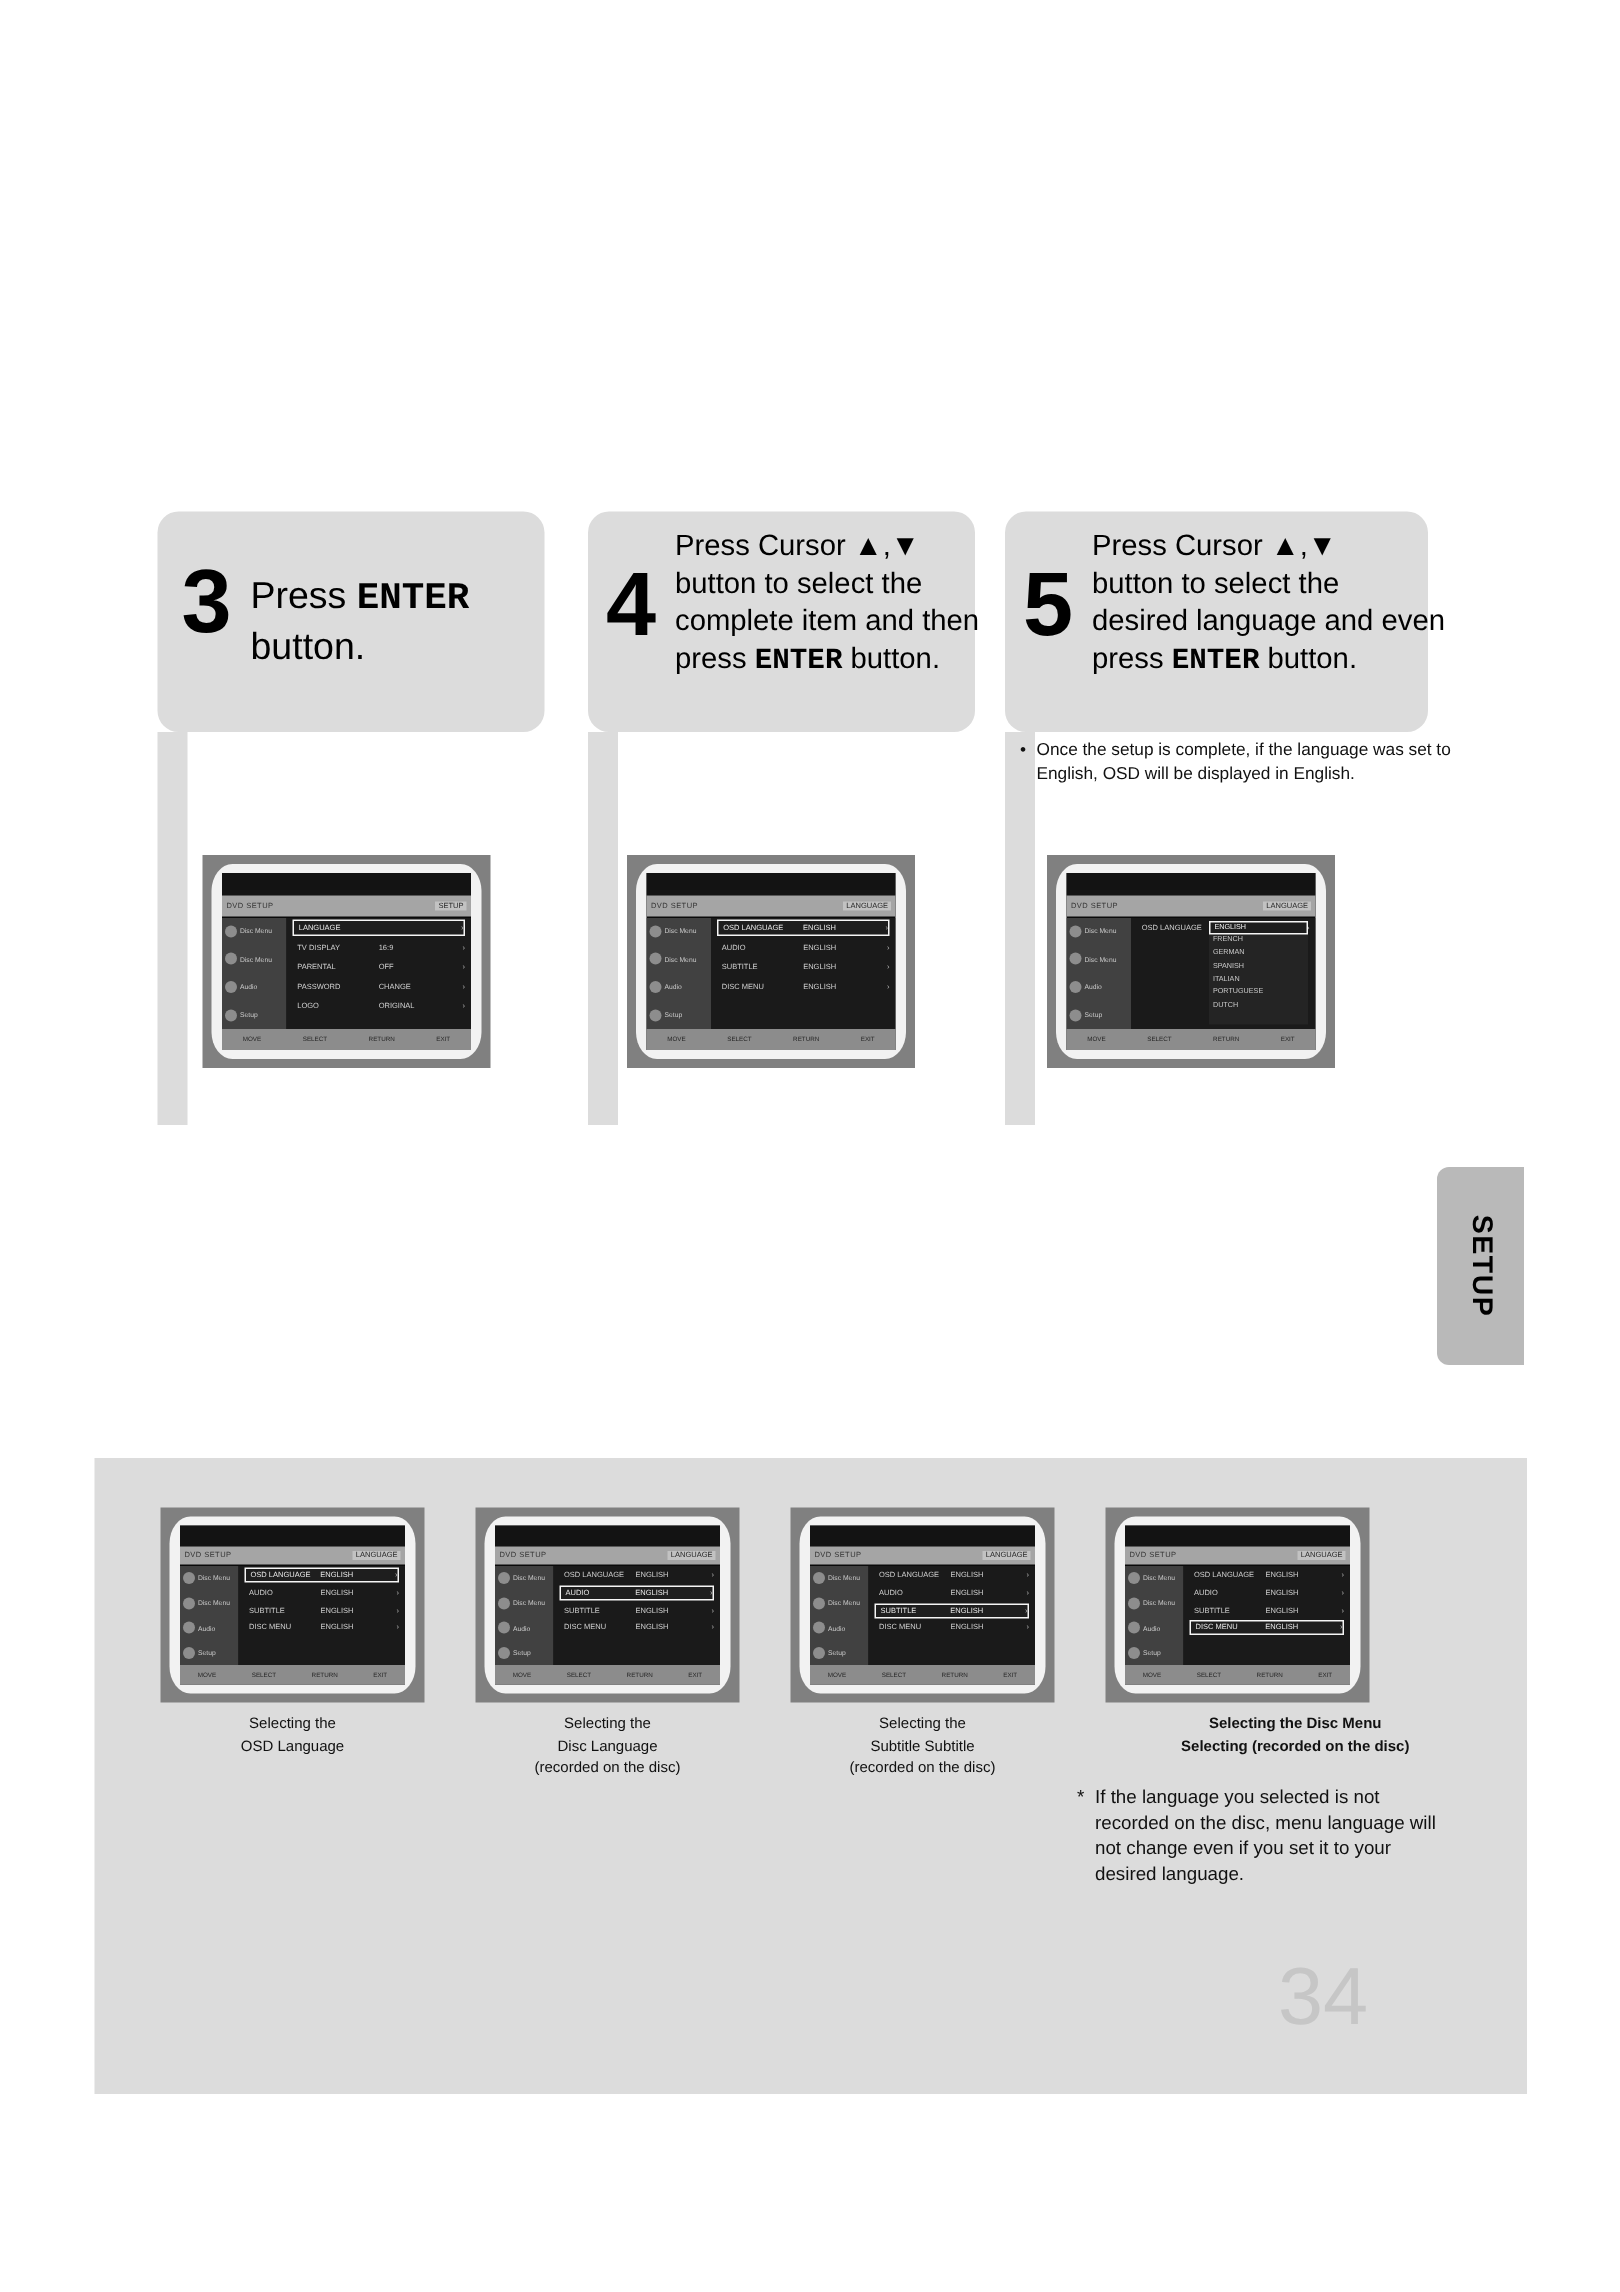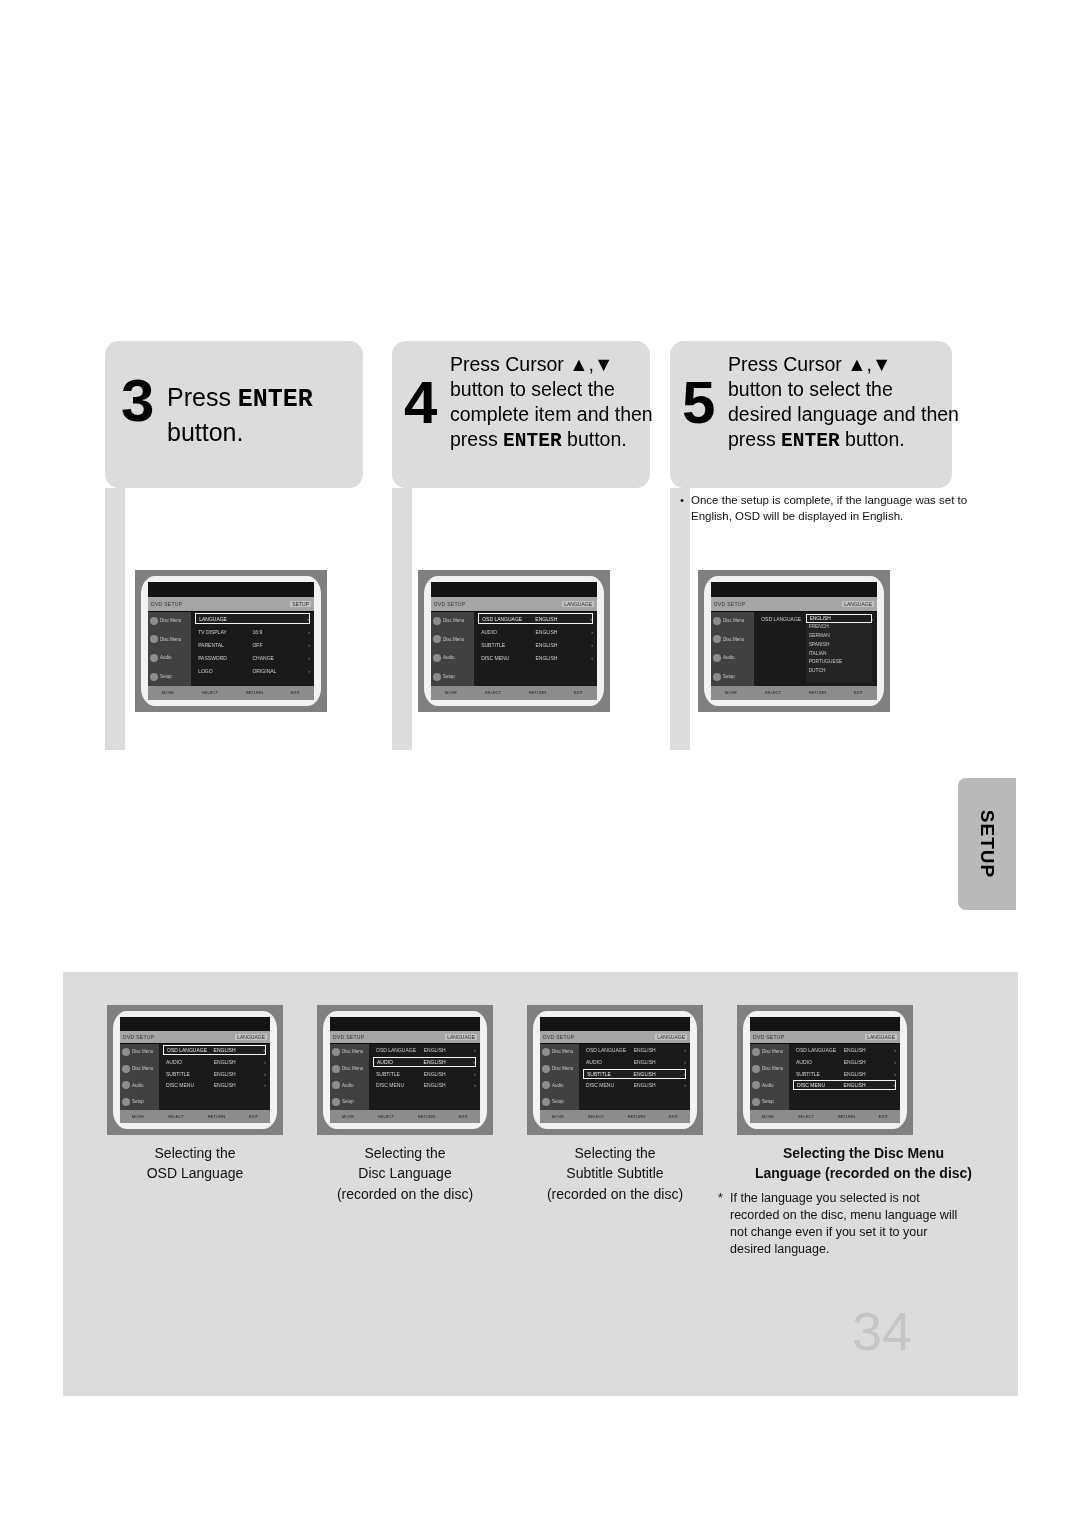--- a/index.html
+++ b/index.html
@@ -196,21 +196,21 @@
     position: absolute;
     left: 63px;
     top: 972px;
     width: 955px;
     height: 424px;
     background: #dcdcdc;
   }
   .bp-cap {
     position: absolute;
     text-align: center;
-    font-size: 14px;
+    font-size: 10px;
     line-height: 1.45;
     color: #111;
   }
   .bp-cap.bold { font-weight: bold; }
   .bp-note {
     position: absolute;
     left: 718px;
     top: 1190px;
     width: 240px;
     font-size: 12.5px;
@@ -255,21 +255,21 @@
   </div>
 </div>
 <div class="step-stem" style="left:392px;height:262px;"></div>
 
 <div class="step-col" style="left:670px;">
   <div class="step-box" style="width:282px;height:147px;">
     <div class="num" style="left:12px;top:32px;font-size:60px;">5</div>
     <div class="lines" style="left:58px;top:11px;font-size:19.5px;">
       <div class="step-line"><span>Press Cursor  ▲,▼</span></div>
       <div class="step-line"><span>button to select the</span></div>
-      <div class="step-line"><span>desired language and then</span></div>
+      <div class="step-line"><span>desired language and even</span></div>
       <div class="step-line"><span>press </span><b>ENTER</b><span> button.</span></div>
     </div>
   </div>
 </div>
 <div class="step-stem" style="left:670px;height:262px;"></div>
 
 <div class="note-5">
   <span class="bullet">•</span>
   <span class="txt">Once the setup is complete, if the language was set to English, OSD will be displayed in English.</span>
 </div>
@@ -689,21 +689,21 @@
   <div>Disc Language</div>
   <div>(recorded on the disc)</div>
 </div>
 <div class="bp-cap" style="left:510px;top:1143px;width:210px;">
   <div>Selecting the</div>
   <div>Subtitle Subtitle</div>
   <div>(recorded on the disc)</div>
 </div>
 <div class="bp-cap bold" style="left:736px;top:1143px;width:255px;">
   <div>Selecting the Disc Menu</div>
-  <div>Language (recorded on the disc)</div>
+  <div>Selecting (recorded on the disc)</div>
 </div>
 
 <div class="bp-note">
   <span class="star">*</span>
   <span class="txt">If the language you selected is not recorded on the disc, menu language will not change even if you set it to your desired language.</span>
 </div>
 
 <div class="page-num">34</div>
 
 </body></html>

